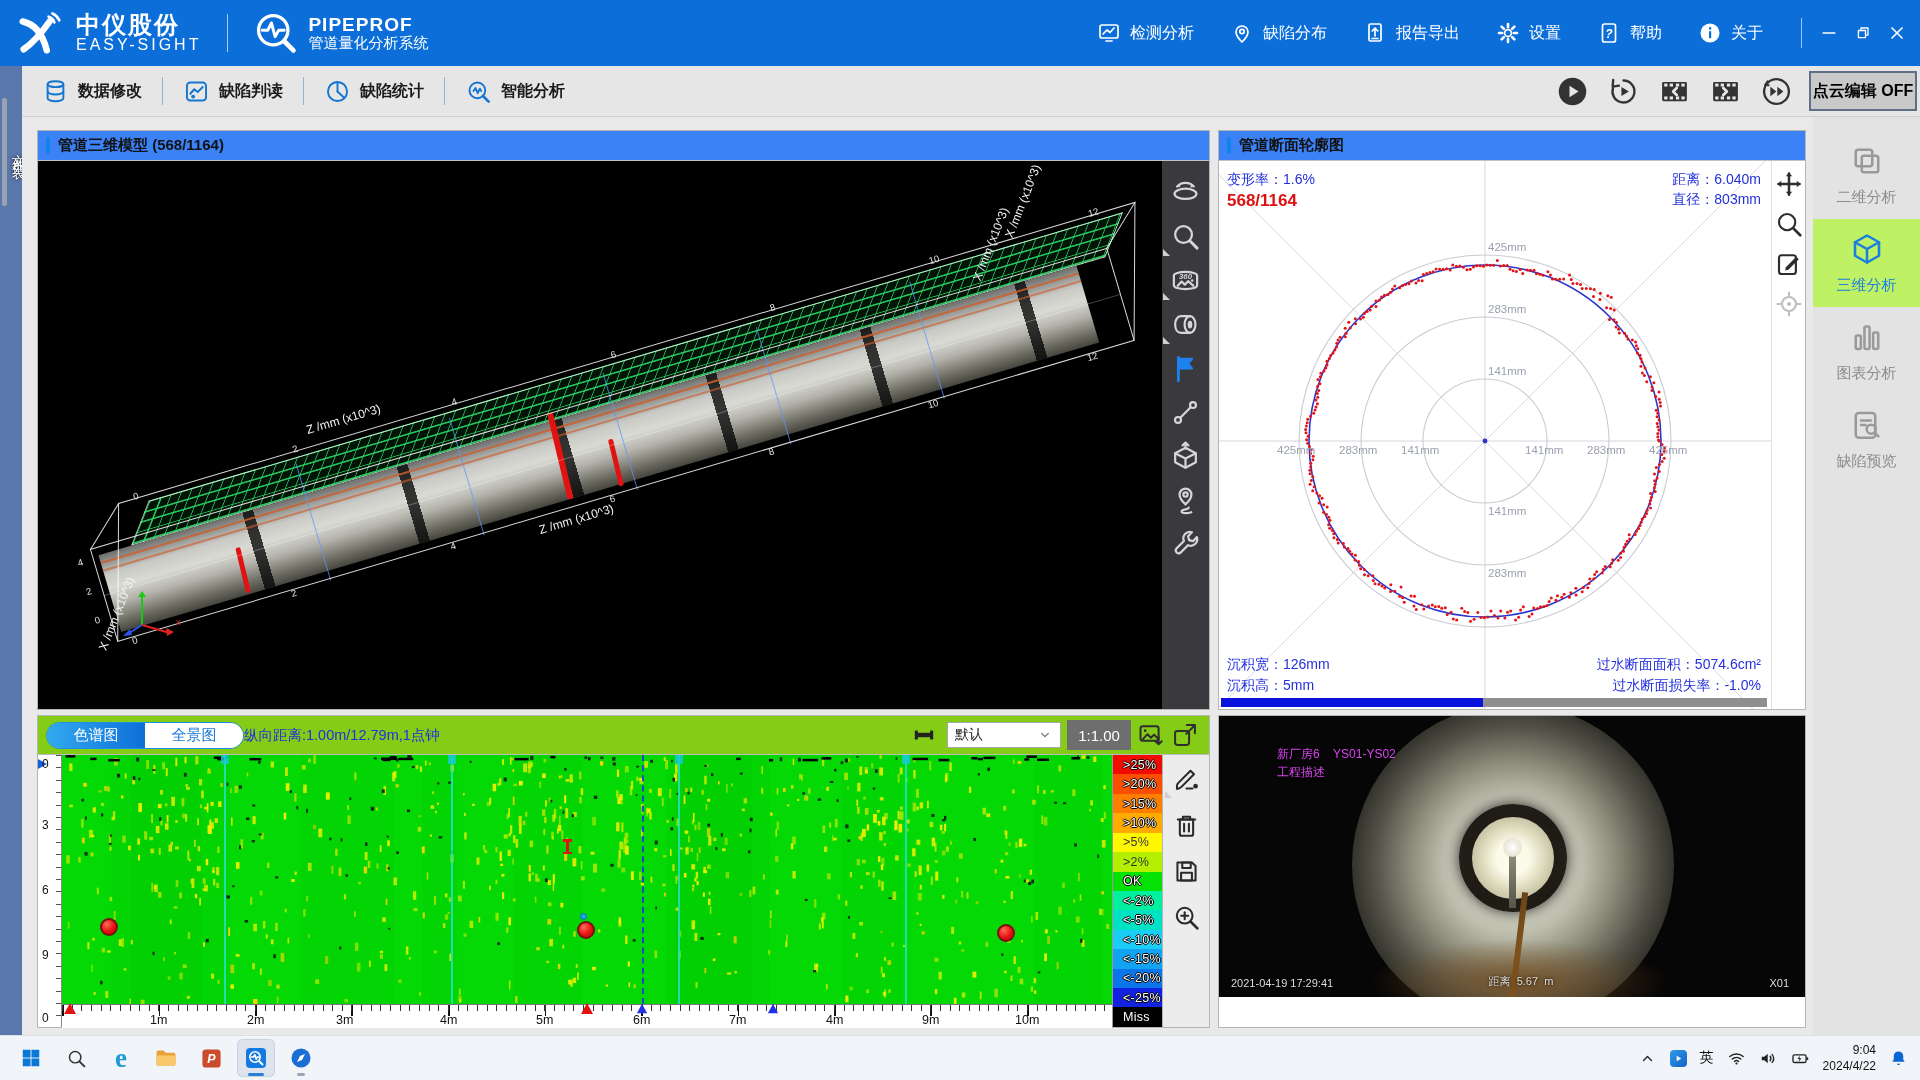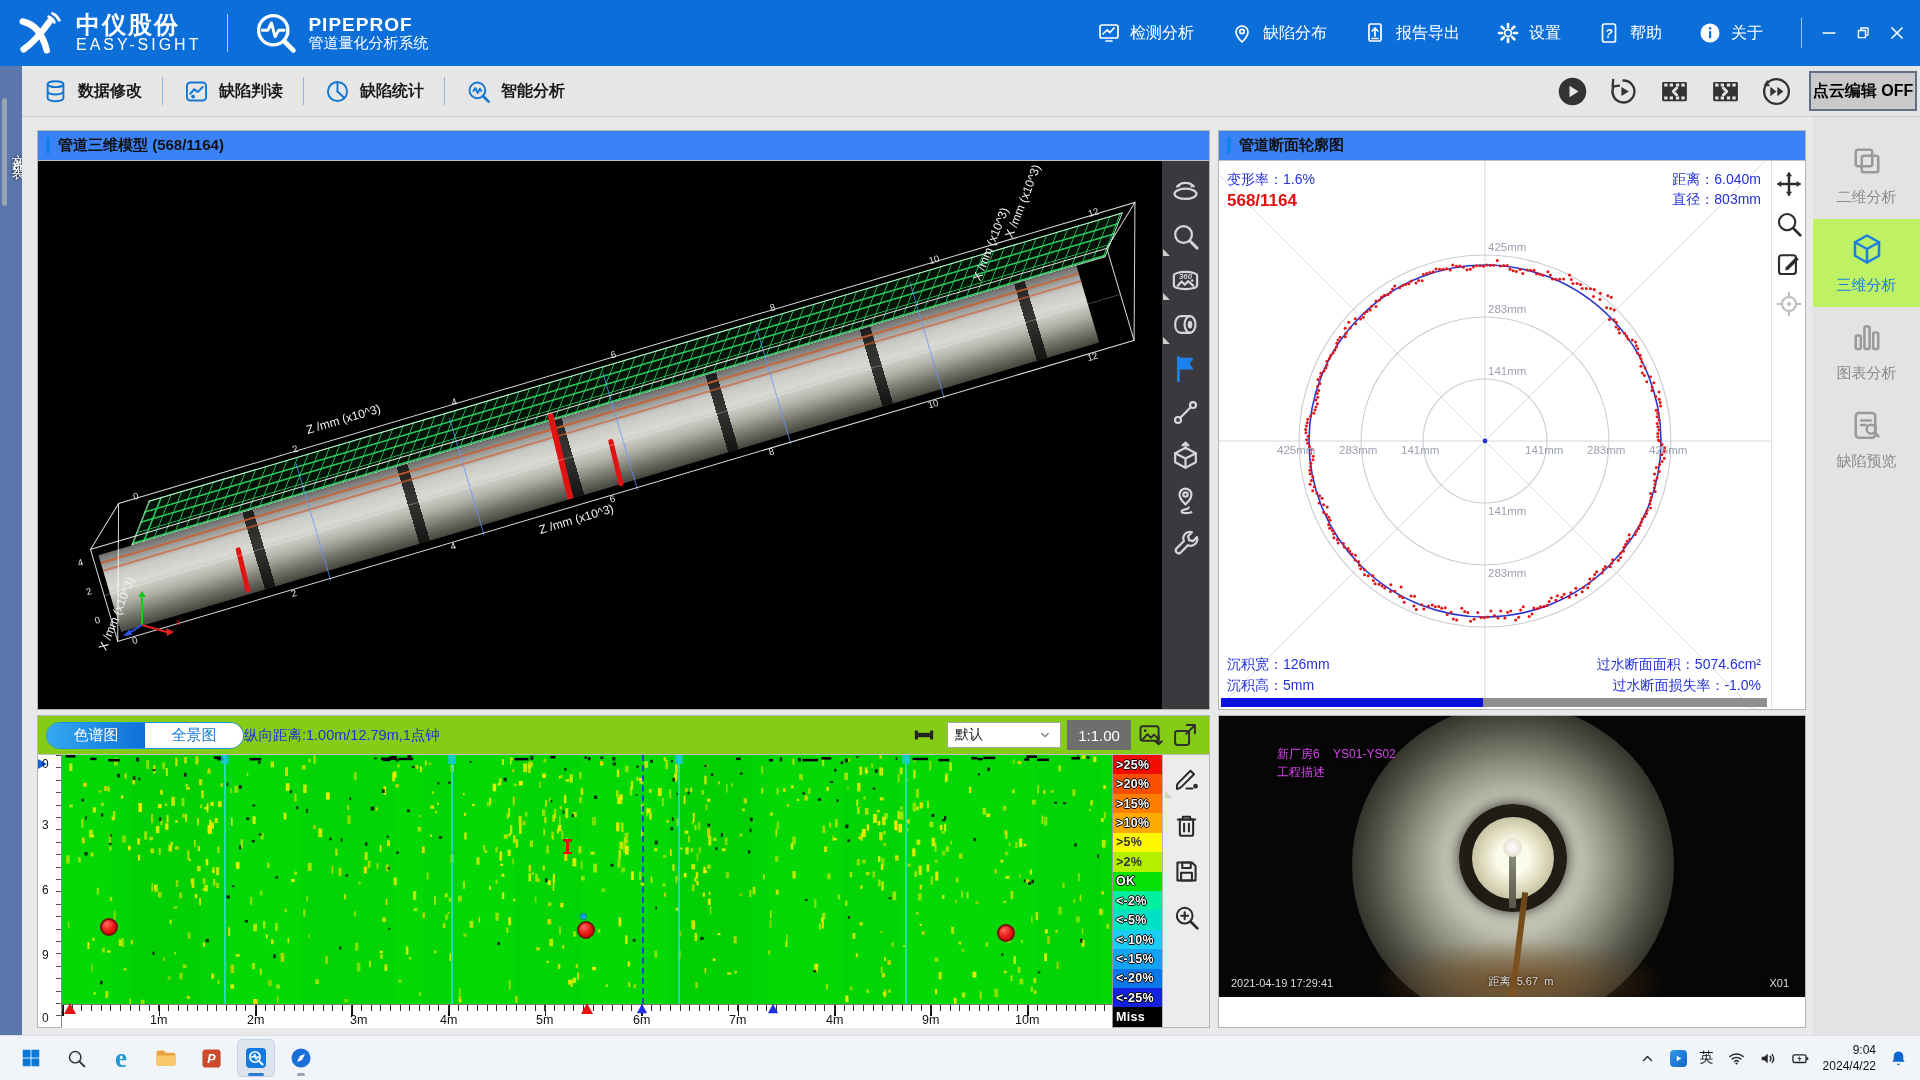--- a/index.html
+++ b/index.html
@@ -111,21 +111,21 @@
   #imark{position:absolute;width:3px;height:15px;background:#e01212}
   #imark::before,#imark::after{content:"";position:absolute;left:-3px;width:9px;height:2.5px;background:#e01212}
   #imark::after{bottom:0}
   #xruler{position:relative;height:24px;background:#fff;border-top:1px solid #777;
     background-image:repeating-linear-gradient(90deg,#333 0 1px,transparent 1px 9.65px),repeating-linear-gradient(90deg,#111 0 1.5px,transparent 1.5px 96.5px);
     background-size:100% 6px,100% 11px;background-repeat:no-repeat}
   .xlab{position:absolute;top:8px;font-size:12.5px;color:#111}
   .uparrow{position:absolute;top:-2px;width:0;height:0;border-bottom:11px solid #e01212;border-left:6px solid transparent;border-right:6px solid transparent}
   .uparrow.blue{border-bottom-color:#2230e8;transform:scale(.85)}
   #legend{width:50px;display:flex;flex-direction:column;border-left:1px solid #999}
-  .lrow{flex:1;display:flex;align-items:center;padding-left:3px;font-size:12.5px;font-weight:bold;color:#fff;
+  .lrow{flex:1;display:flex;align-items:center;padding-left:10px;font-size:12.5px;font-weight:normal;color:#fff;
     text-shadow:-1px 0 #000,1px 0 #000,0 -1px #000,0 1px #000;letter-spacing:.3px}
   #spstrip{width:47px;background:#ececec;border-left:1px solid #b5b5b5;display:flex;flex-direction:column;align-items:center;padding-top:10px;gap:17px}
   #spstrip .sbtn{position:relative;width:29px;height:29px;color:#2a2a2a}
 
   
   #panelv{left:1196px;top:598px;width:588px;height:313px}
   #vbody{position:relative;height:281px;background:#060606;overflow:hidden}
   #vcircle{position:absolute;left:133px;top:-12px;width:322px;height:322px;border-radius:50%;
     background:radial-gradient(circle,#eaeadc 0%,#d7d7c9 17%,#bcbcac 31%,#90907e 44%,#54544a 60%,#1d1d18 78%,#000 95%)}
   #vring{position:absolute;left:240px;top:88px;width:108px;height:108px;border-radius:50%;border:13px solid rgba(16,14,9,.92);
@@ -1887,21 +1887,21 @@
           <div id="bluedash"></div>
           <div class="defdot" style="left:38px;top:163px"></div>
           <div class="defdot" style="left:515px;top:166px"></div>
           <div class="defdot" style="left:935px;top:169px"></div>
           <div id="bluemark" style="left:518px;top:158px"></div>
           <div id="imark" style="left:504px;top:84px"></div>
         </div>
         <div id="xruler">
           <span class="xlab" style="left:88px">1m</span>
           <span class="xlab" style="left:185px">2m</span>
-          <span class="xlab" style="left:288px">3m</span>
+          <span class="xlab" style="left:274px">3m</span>
           <span class="xlab" style="left:378px">4m</span>
           <span class="xlab" style="left:474px">5m</span>
           <span class="xlab" style="left:571px">6m</span>
           <span class="xlab" style="left:667px">7m</span>
           <span class="xlab" style="left:764px">4m</span>
           <span class="xlab" style="left:860px">9m</span>
           <span class="xlab" style="left:953px">10m</span>
           <div class="uparrow" style="left:2px"></div>
           <div class="uparrow" style="left:519px"></div>
           <div class="uparrow blue" style="left:574px"></div>

